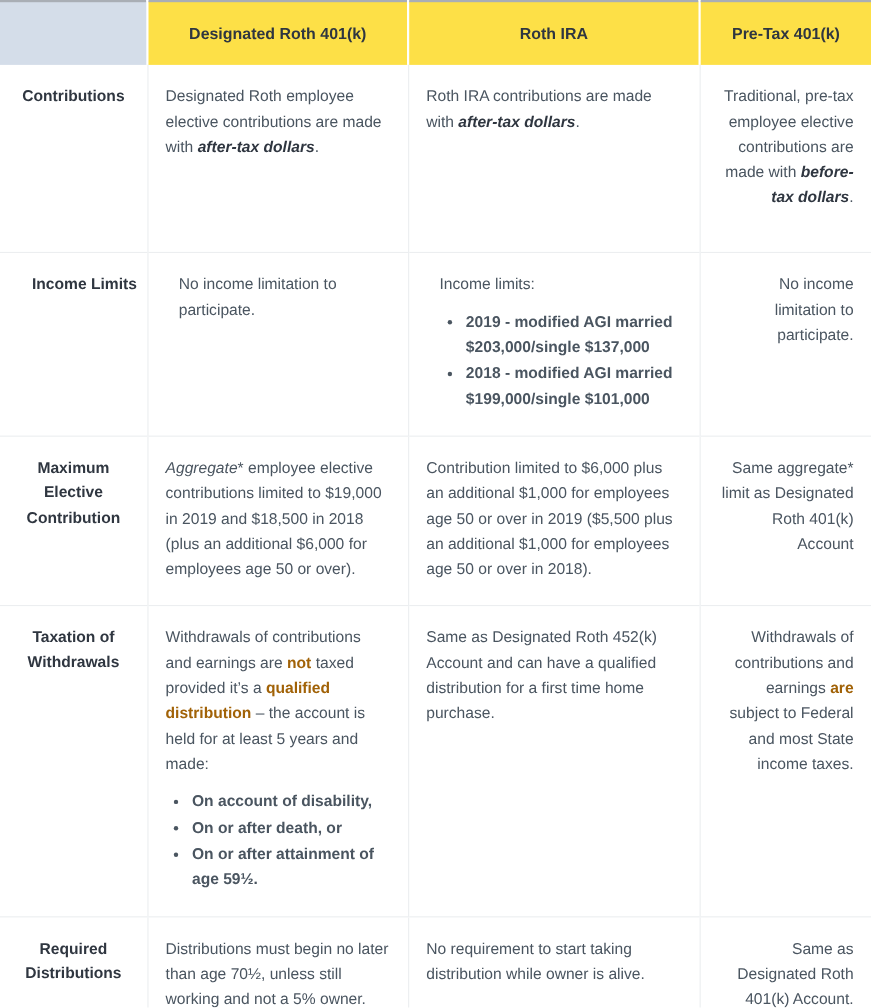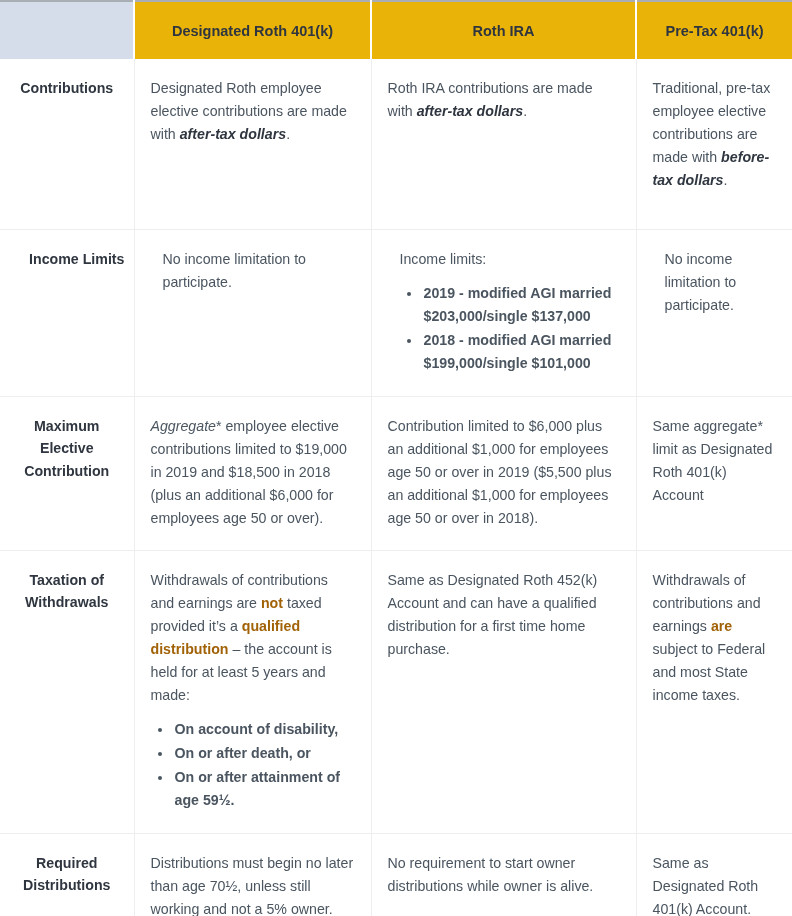--- a/index.html
+++ b/index.html
@@ -21,21 +21,21 @@
     table-layout: fixed;
     border-top: 2px solid #a9aeb5;
   }
 
   .comparison-table col.c0 { width: 134px; }
   .comparison-table col.c1 { width: 237px; }
   .comparison-table col.c2 { width: 265px; }
   .comparison-table col.c3 { width: 156px; }
 
   thead th {
-    background: #eab308;
+    background: #fde047;
     color: #2f3640;
     font-size: 14.5px;
     font-weight: bold;
     text-align: center;
     vertical-align: middle;
     height: 58px;
     padding: 0 10px;
     border-right: 2px solid #ffffff;
     box-sizing: border-box;
   }
@@ -47,21 +47,21 @@
 
   tbody td {
     vertical-align: top;
     padding: 18px 16px 20px 16px;
     border-right: 1px solid #eceef0;
     font-size: 14.2px;
     line-height: 1.62;
     color: #4a5560;
     box-sizing: border-box;
   }
-  tbody td:last-child { border-right: none; }
+  tbody td:last-child { border-right: none; text-align: right; }
 
   td.rowhead {
     text-align: center;
     font-weight: bold;
     color: #2f3640;
     font-size: 14.2px;
     line-height: 1.6;
     padding-left: 8px;
     padding-right: 8px;
   }
@@ -168,20 +168,20 @@
         <td class="cell">
           <p><span>Withdrawals of contributions and earnings </span><b>are</b><span> subject to Federal and most State income taxes.</span></p>
         </td>
       </tr>
       <tr class="r4">
         <td class="rowhead">Required Distributions</td>
         <td class="cell">
           <p><span>Distributions must begin no later than age 70½, unless still working and not a 5% owner.</span></p>
         </td>
         <td class="cell">
-          <p><span>No requirement to start owner distributions while owner is alive.</span></p>
+          <p><span>No requirement to start taking distribution while owner is alive.</span></p>
         </td>
         <td class="cell">
           <p><span>Same as Designated Roth 401(k) Account.</span></p>
         </td>
       </tr>
     </tbody>
 </table>
 
 </body></html>

